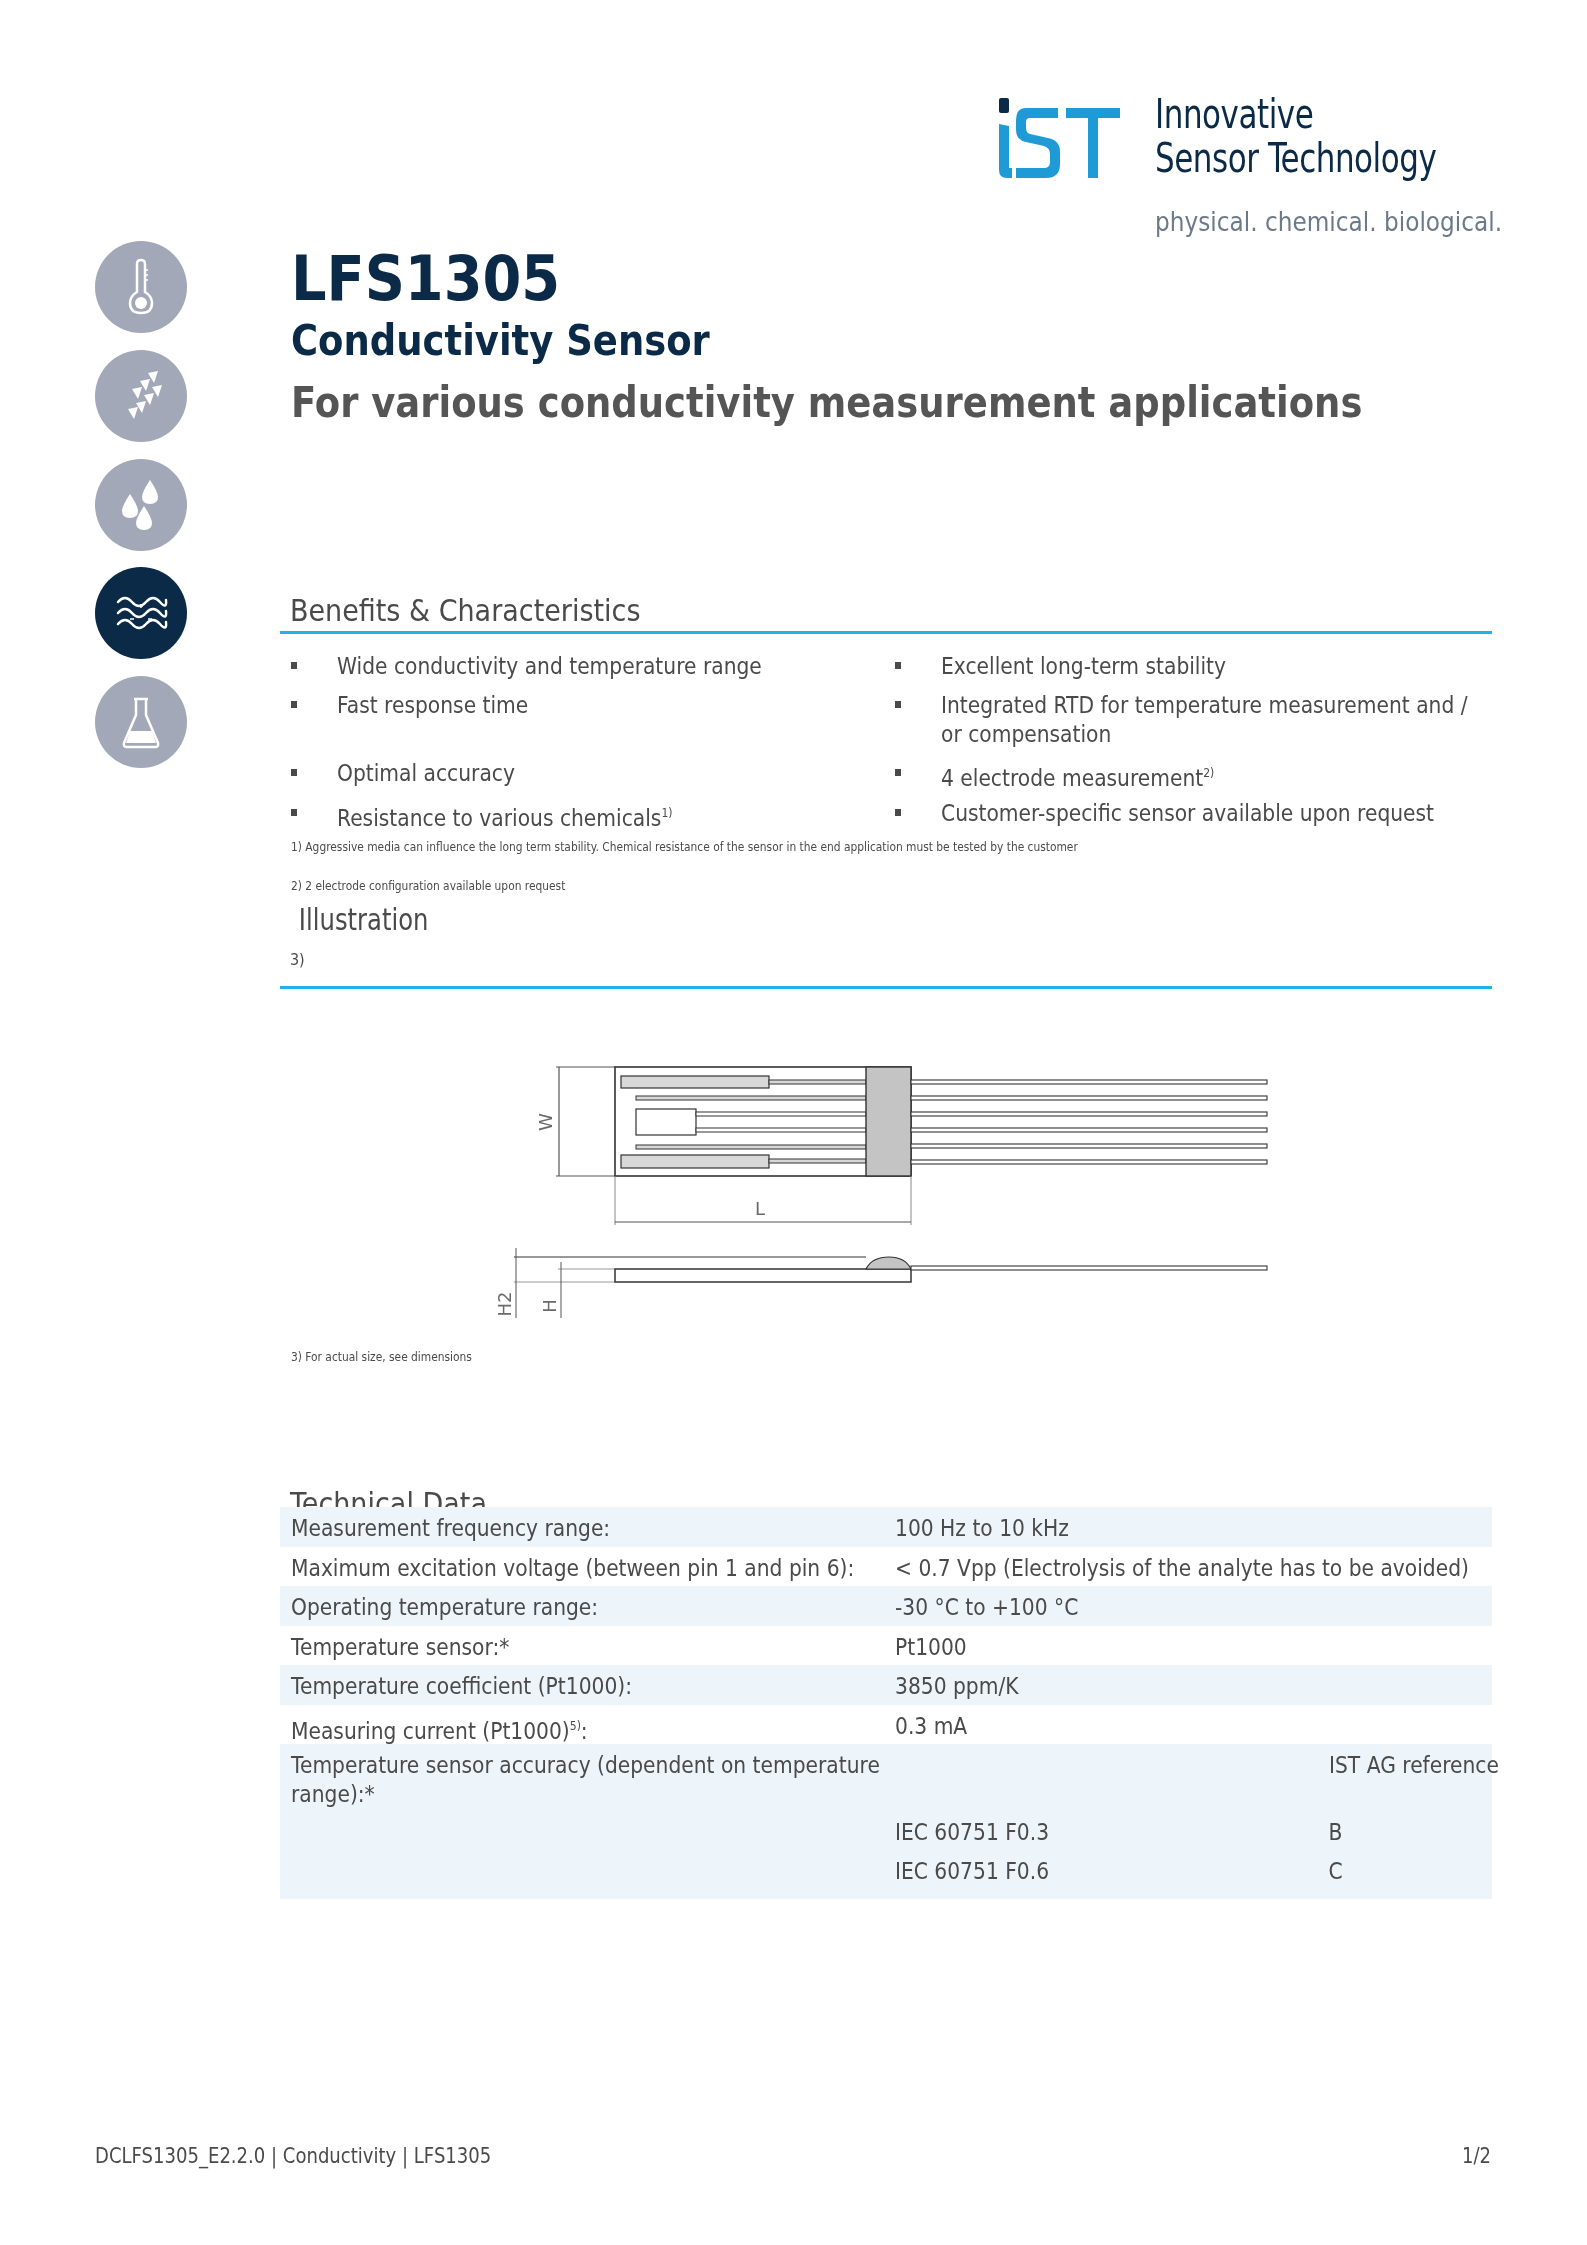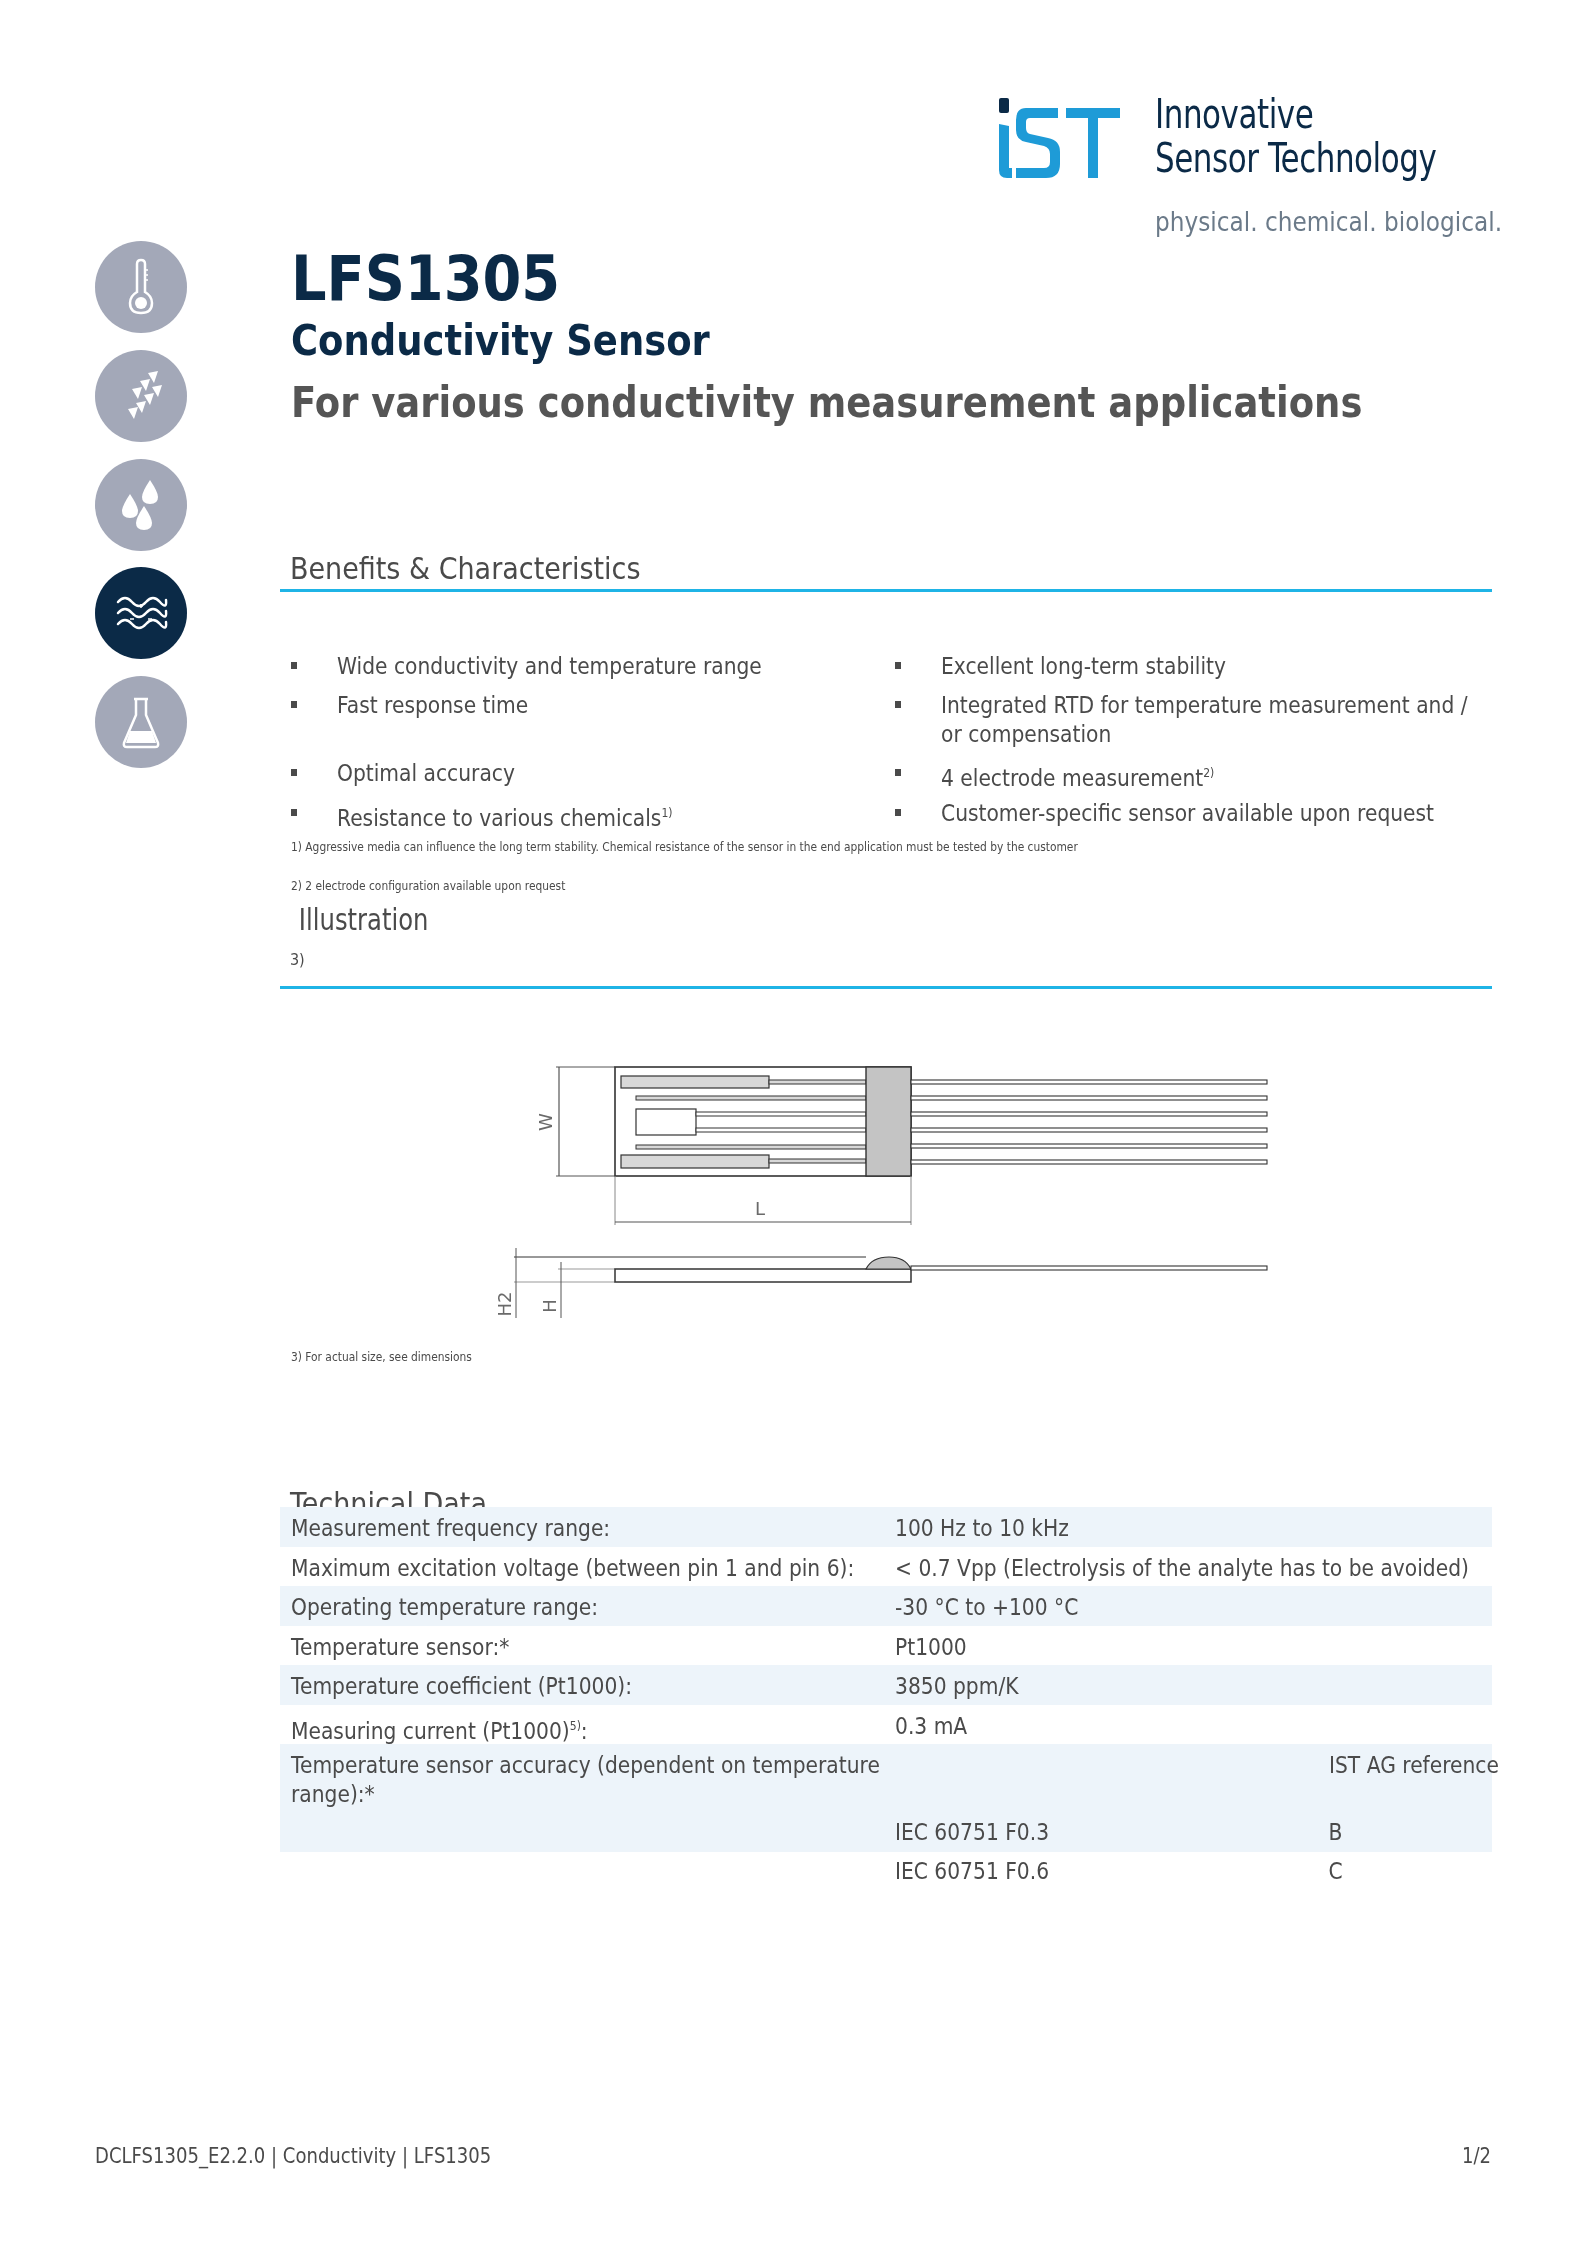--- a/index.html
+++ b/index.html
@@ -107,21 +107,21 @@
   <svg viewBox="0 0 62 62">
       <path d="M24 8 L38 8 M26 8 L26 24 L14 52 Q13 56 17 56 L45 56 Q49 56 48 52 L36 24 L36 8" fill="none" stroke="#fff" stroke-width="2.5"></path>
       <path d="M20 40 L42 40 L46 52 L16 52 Z" fill="#fff"></path>
     </svg>
 </div>
 
 <div class="title">LFS1305</div>
 <div class="subtitle1">Conductivity Sensor</div>
 <div class="subtitle2">For various conductivity measurement applications</div>
 
-<div class="section-head" style="top:549px">
+<div class="section-head" style="top:591px">
   <span>Benefits &amp; Characteristics</span>
 </div>
 
 <div class="bullet" style="left:291px;top:652px">
     <i class="dot"></i>
     <span class="txt">Wide conductivity and temperature range</span>
   </div>
 <div class="bullet" style="left:291px;top:691px">
     <i class="dot"></i>
     <span class="txt">Fast response time</span>
@@ -233,21 +233,21 @@
       <span class="cell c2">Pt1000</span>
     </div>
   <div class="row shade">
       <span class="cell c1">Temperature coefficient (Pt1000):</span>
       <span class="cell c2">3850 ppm/K</span>
     </div>
   <div class="row">
       <span class="cell c1"><span>Measuring current (Pt1000)</span><sup>5)</sup><span>:</span></span>
       <span class="cell c2">0.3 mA</span>
     </div>
-  <div class="row shade" style="height:108px">
+  <div class="row shade" style="height:155px">
     <span class="cell c1"><span>Temperature sensor accuracy (dependent on temperature</span><br><span>range):*</span></span>
     <span class="cell c3">IST AG reference</span>
     <span class="cell c2" style="top:74px">IEC 60751 F0.3</span>
     <span class="cell" style="left:1042px;top:74px;width:30px;text-align:center">B</span>
     <span class="cell c2" style="top:113px">IEC 60751 F0.6</span>
     <span class="cell" style="left:1042px;top:113px;width:30px;text-align:center">C</span>
   </div>
 </div>
 
 <div class="footer-left">DCLFS1305_E2.2.0 | Conductivity | LFS1305</div>

